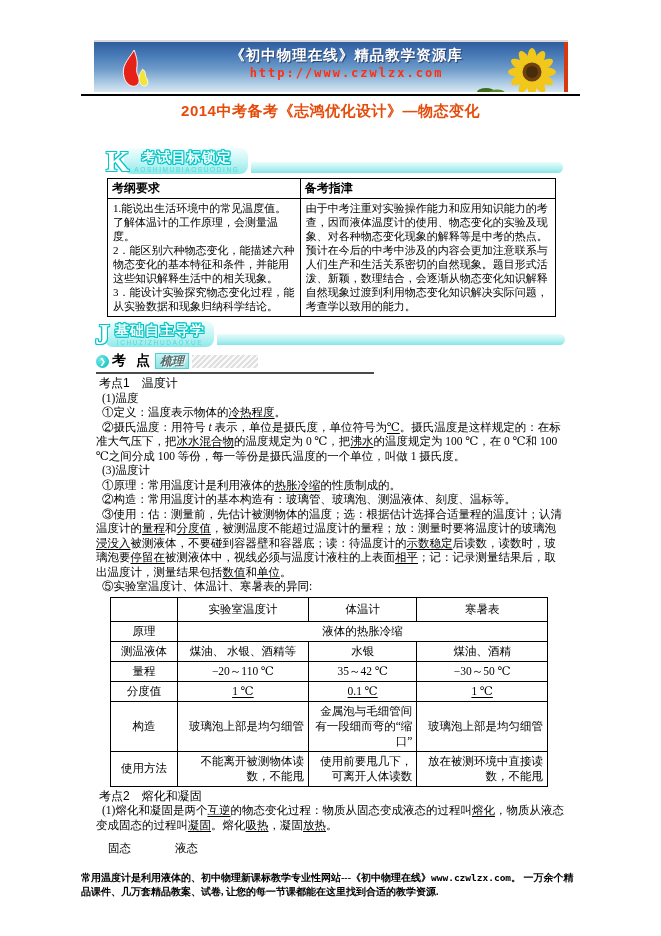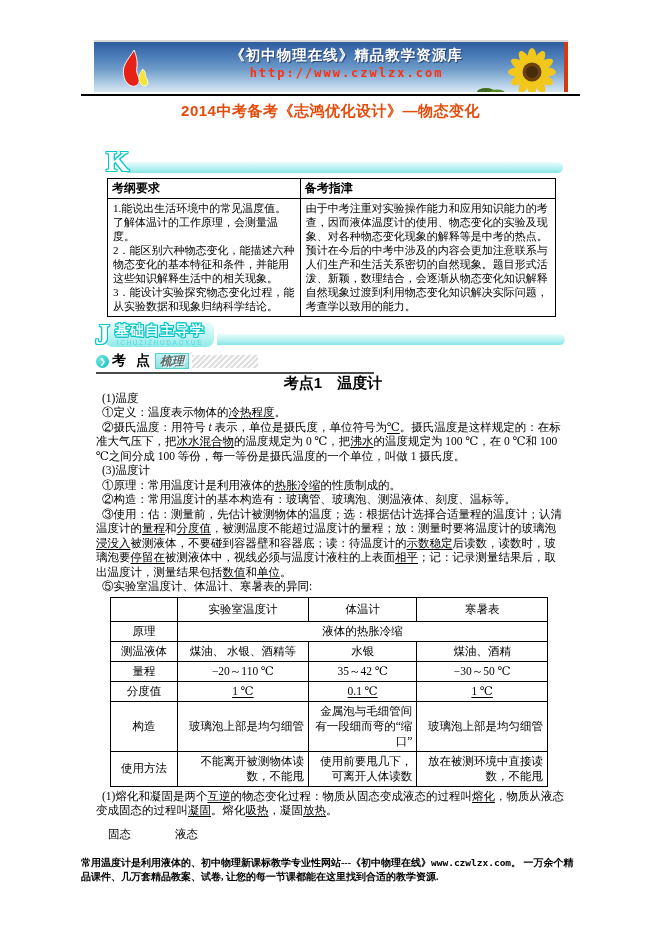--- a/index.html
+++ b/index.html
@@ -60,22 +60,22 @@
 
   
   .table1{border-collapse:collapse;table-layout:fixed;width:449px;margin:2px 0 0 107px;}
   .table1 th,.table1 td{border:1.5px solid #000;}
   .table1 th{height:19px;font-size:12px;font-weight:700;text-align:left;padding:0 4px;}
   .table1 td{font-size:11px;line-height:14px;padding:2px 5px 3px;vertical-align:top;}
 
   
   .content{margin:2px 94px 0 96px;font-size:11.5px;line-height:14.5px;}
   .content p{margin:0;text-indent:6px;}
-  .content p.heading{font-weight:bold;font-size:15px;text-indent:3px;
-                     font-family:"Liberation Sans","DejaVu Sans",sans-serif;text-align:center;}
+  .content p.heading{font-weight:normal;font-size:12px;text-indent:3px;
+                     font-family:"Liberation Sans","DejaVu Sans",sans-serif;}
   .u{text-decoration:underline;text-underline-offset:2px;}
   .i{font-style:italic;}
 
   
   .table2{border-collapse:collapse;table-layout:fixed;width:438px;margin:3px 0 0 110px;}
   .table2 td{border:1.5px solid #000;font-size:11.5px;line-height:15px;padding:2px 4px;
              text-align:center;vertical-align:middle;}
   .table2 td.hdr{height:19px;}
   .table2 td.ta-l{text-align:right;}
 
@@ -124,20 +124,24 @@
     </svg>
     <div class="banner-strip"></div>
   </div>
 
   <div class="top-rule"></div>
 
   <div class="doc-title">2014中考备考《志鸿优化设计》—物态变化</div>
 
   <div class="sec-header k-header">
     <span class="big-letter">K</span>
+    <span class="sec-pill">
+      <span class="sec-title">考试目标锁定</span>
+      <span class="sec-pinyin">AOSHIMUBIAOSUODING</span>
+    </span>
     <span class="sec-band"></span>
   </div>
 
   <table class="table1">
     <colgroup>
         <col style="width:43%">
         <col style="width:57%">
       </colgroup>
     <thead>
       <tr>
@@ -230,20 +234,21 @@
         <tr>
           <td>使用方法</td>
           <td class="ta-l">不能离开被测物体读数，不能甩</td>
           <td class="ta-l">使用前要甩几下，可离开人体读数</td>
           <td class="ta-l">放在被测环境中直接读数，不能甩</td>
         </tr>
       </tbody>
   </table>
 
   <div class="content" id="content2">
+      <p class="heading"><span>考点2　熔化和凝固</span></p>
       <p><span>(1)熔化和凝固是两个</span><span class="u">互逆</span><span>的物态变化过程：物质从固态变成液态的过程叫</span><span class="u">熔化</span><span>，物质从液态变成固态的过程叫</span><span class="u">凝固</span><span>。熔化</span><span class="u">吸热</span><span>，凝固</span><span class="u">放热</span><span>。</span></p>
       <div class="states">
         <span class="state">固态</span>
         <span class="state">液态</span>
       </div>
     </div>
 
   <div class="footer"><span>常用温度计是利用液体的、初中物理新课标教学专业性网站---《初中物理在线》</span><span class="lnk">www.czwlzx.com</span><span>。 一万余个精品课件、几万套精品教案、试卷, 让您的每一节课都能在这里找到合适的教学资源.</span></div>
 
 </div>

